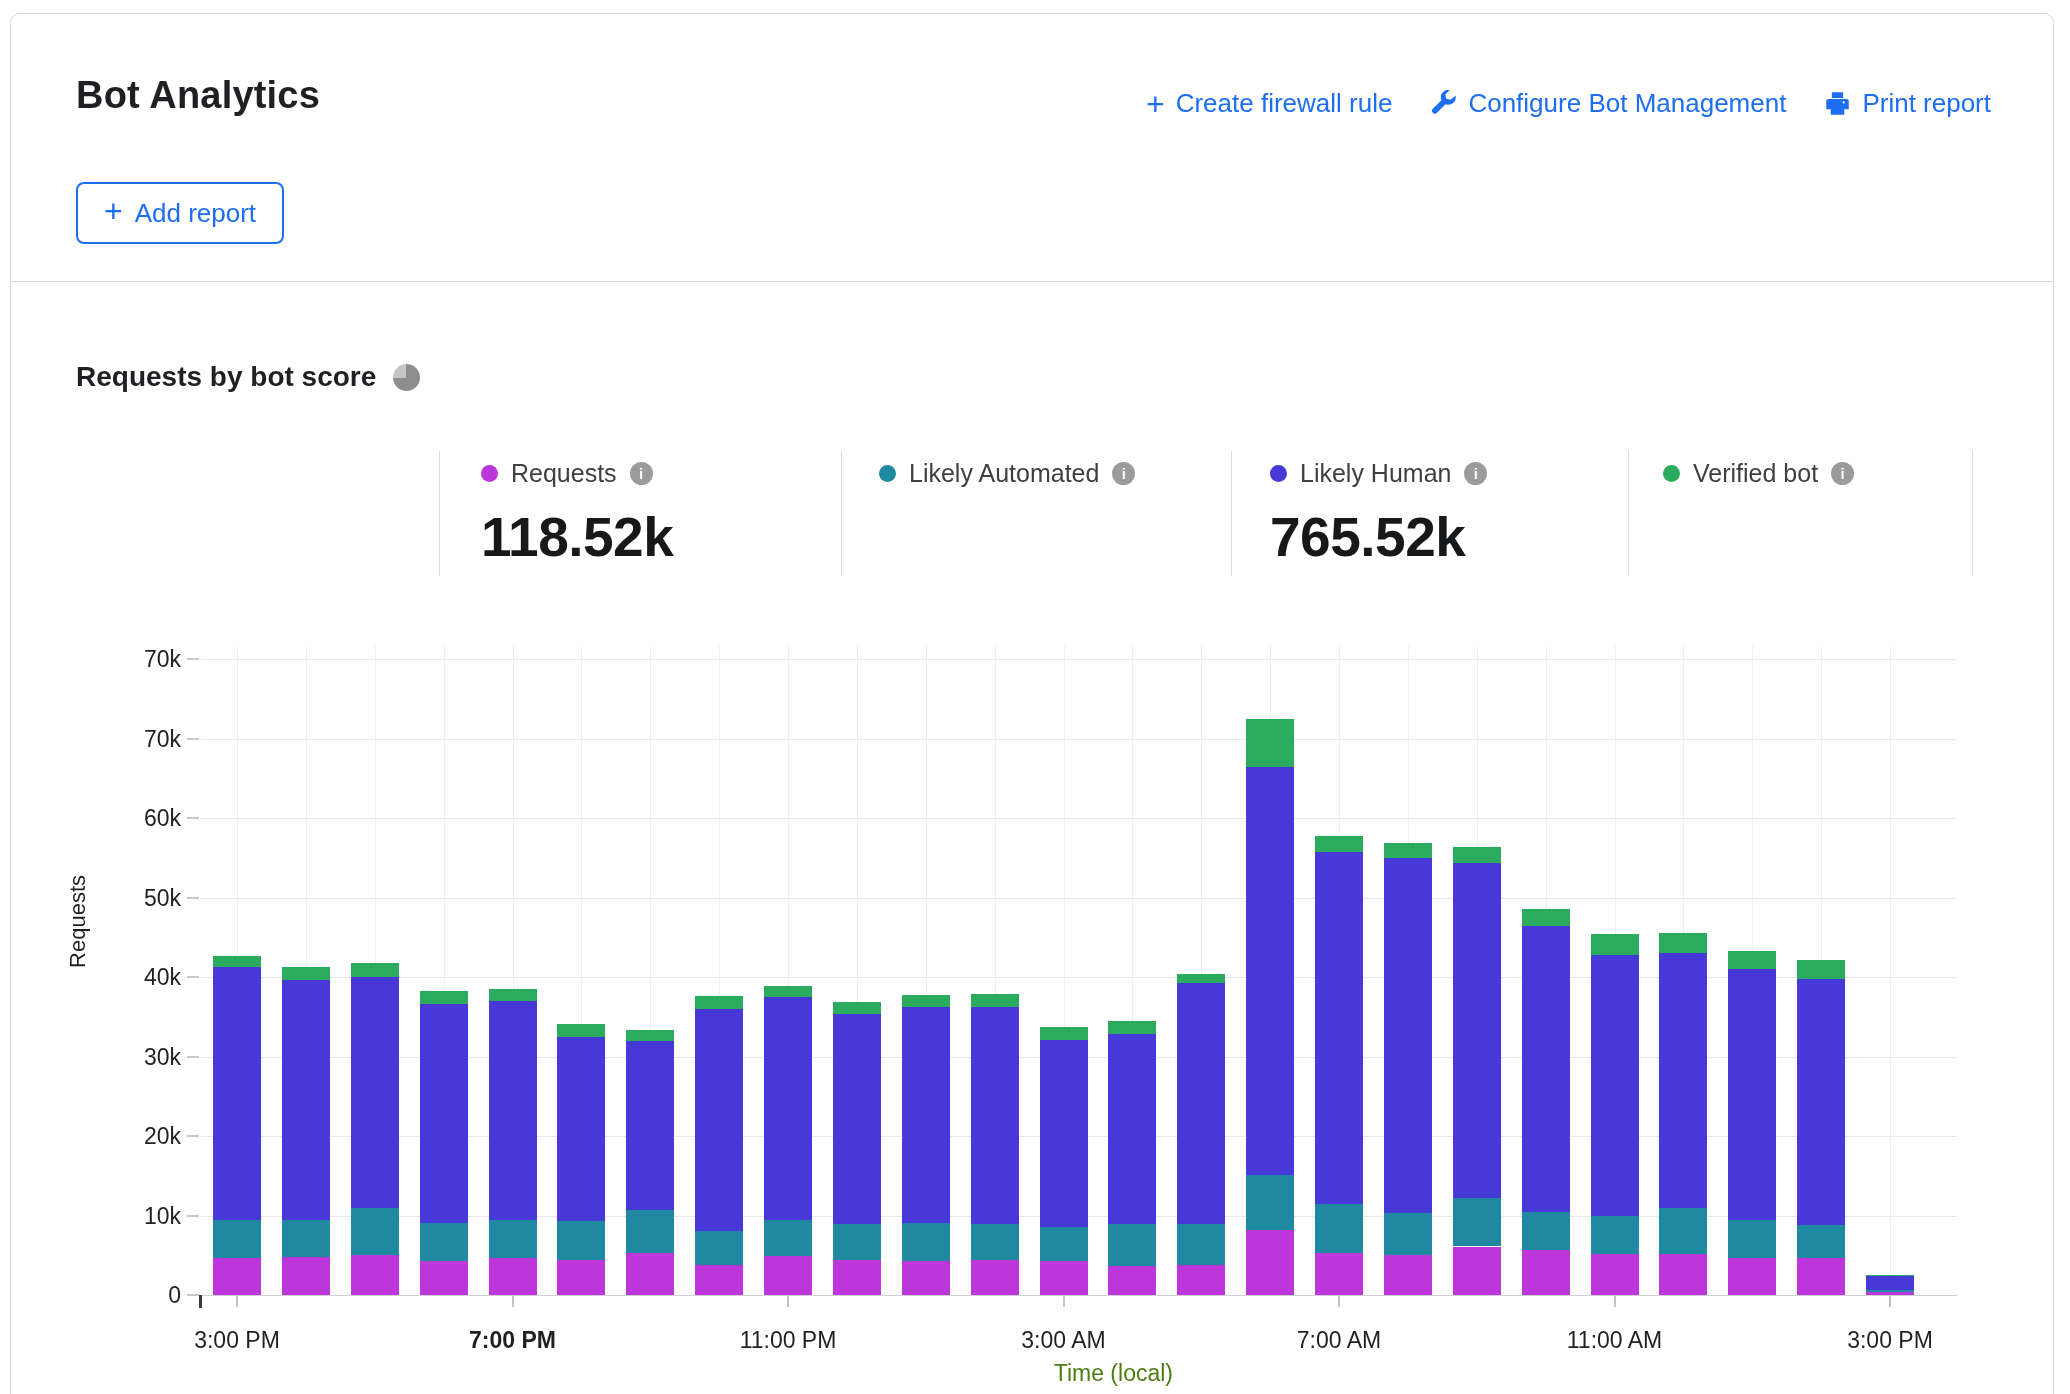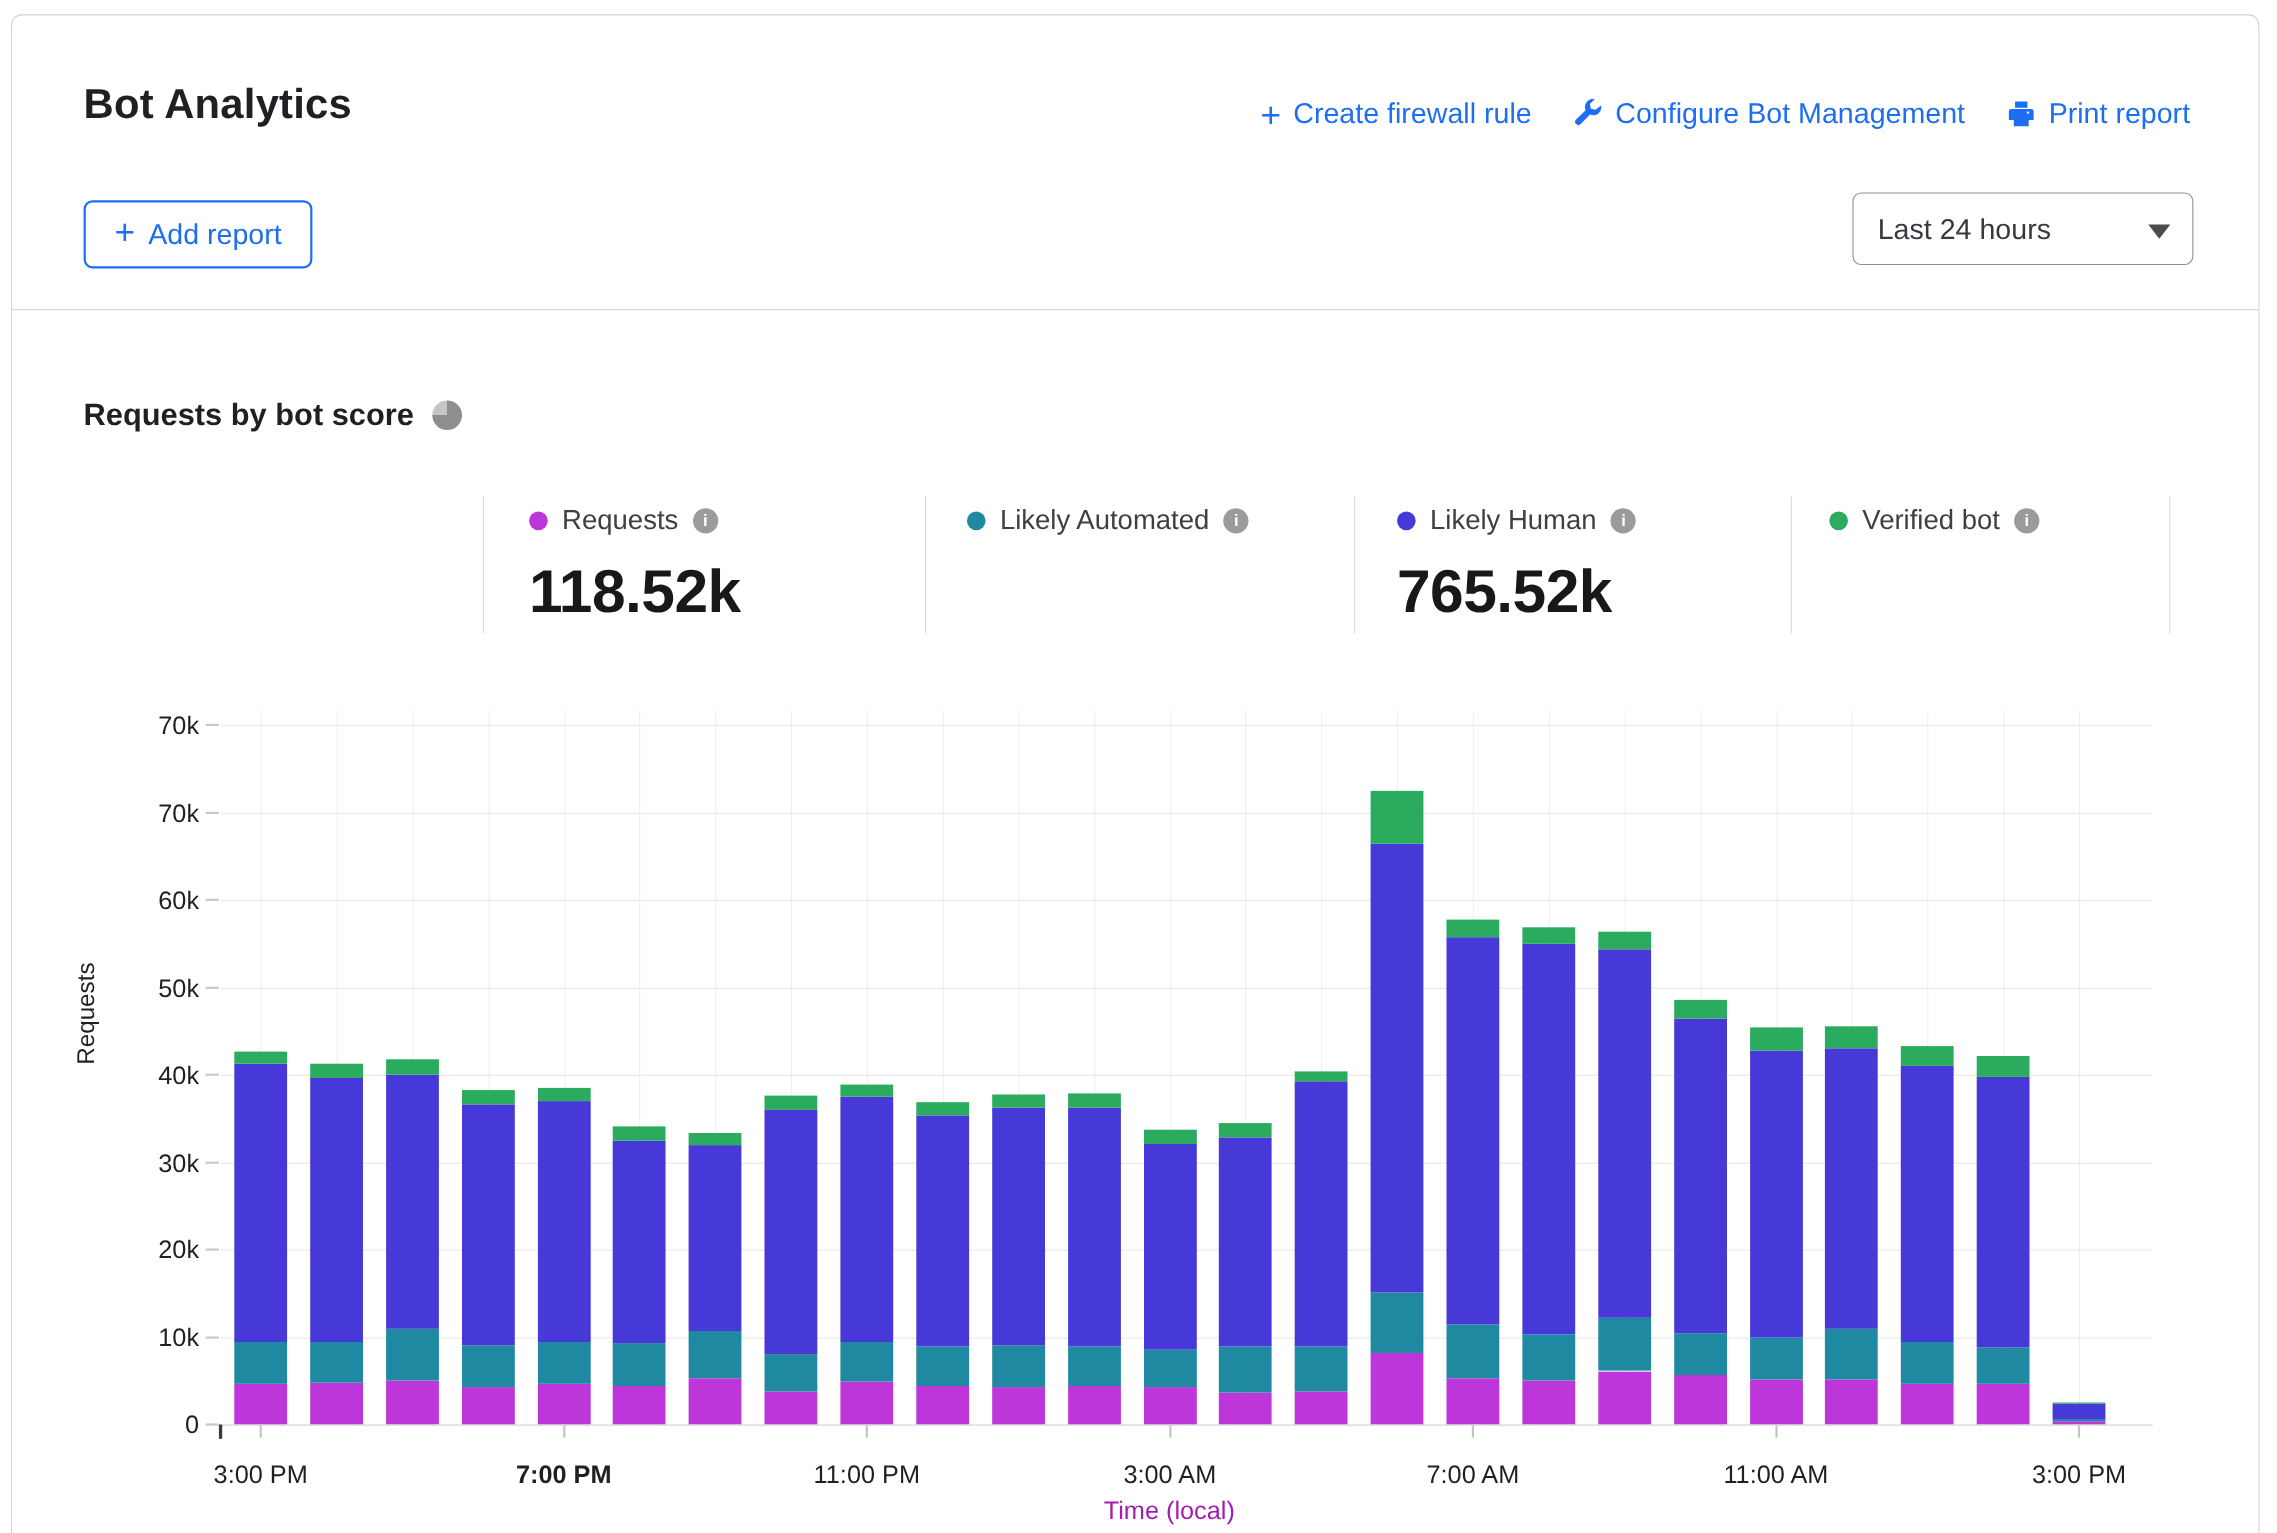--- a/index.html
+++ b/index.html
@@ -57,22 +57,22 @@
   #chart .ytick { left:186px; width:12px; height:2px; background:#c9c9c9; }
   #chart .ylabel { left:96px; width:84px; text-align:right; font-size:23px; color:#1f2023;
     height:28px; line-height:28px; }
   #chart .xtick { top:1295px; width:2px; height:11px; background:#c4c4c4; }
   #chart .xlabel { top:1326px; width:140px; text-align:center; font-size:23px; color:#1f2023; }
   #chart .seg { pointer-events:auto; }
 
   .y-axis-title { position:absolute; left:60px; top:836px; width:34px; height:168px;
     display:flex; align-items:center; justify-content:center; }
   .y-axis-title span { writing-mode:vertical-rl; transform:rotate(180deg); font-size:22px; color:#1f2023; }
-  .x-axis-title { position:absolute; left:952px; top:1359px; width:220px; text-align:center;
-    font-size:23px; color:#a21caf; }
+  .x-axis-title { position:absolute; left:952px; top:1359px; width:220px; text-align:right;
+    font-size:23px; color:#4d7c0f; }
 </style>
 </head>
 <body>
 
 <div class="card">
 
   <h1 class="page-title">Bot Analytics</h1>
 
   <div class="actions">
     <a class="action">
@@ -95,24 +95,20 @@
       </span>
       <span>Print report</span>
     </a>
   </div>
 
   <button class="add-filter">
     <span class="plus-glyph">+</span>
     <span>Add report</span>
   </button>
 
-  <div class="dropdown">
-    <span>Last 24 hours</span>
-    <span class="chev"></span>
-  </div>
 
   <div class="divider"></div>
 
   <div class="section-head">
     <h2 class="section-title">Requests by bot score</h2>
     <span class="pie-icon"></span>
   </div>
 
   <div class="vdiv" style="left:428px"></div>
 

